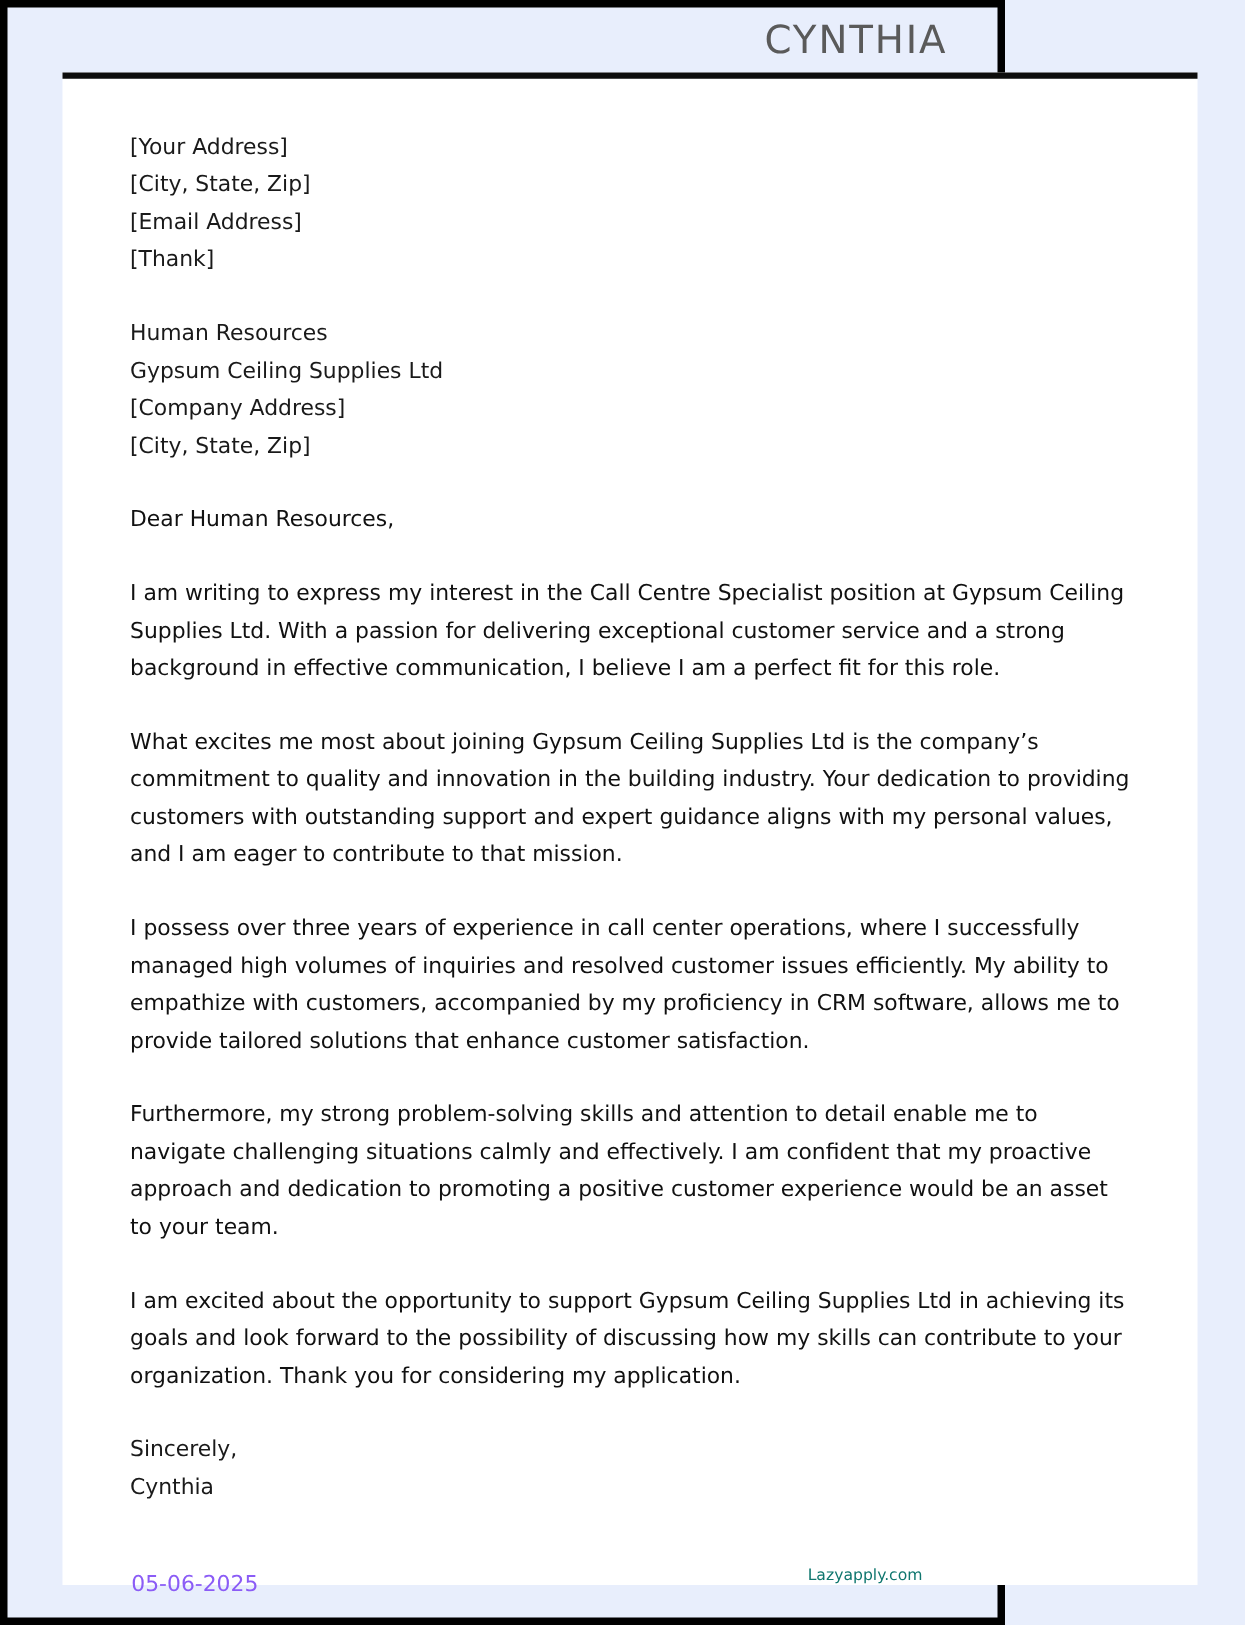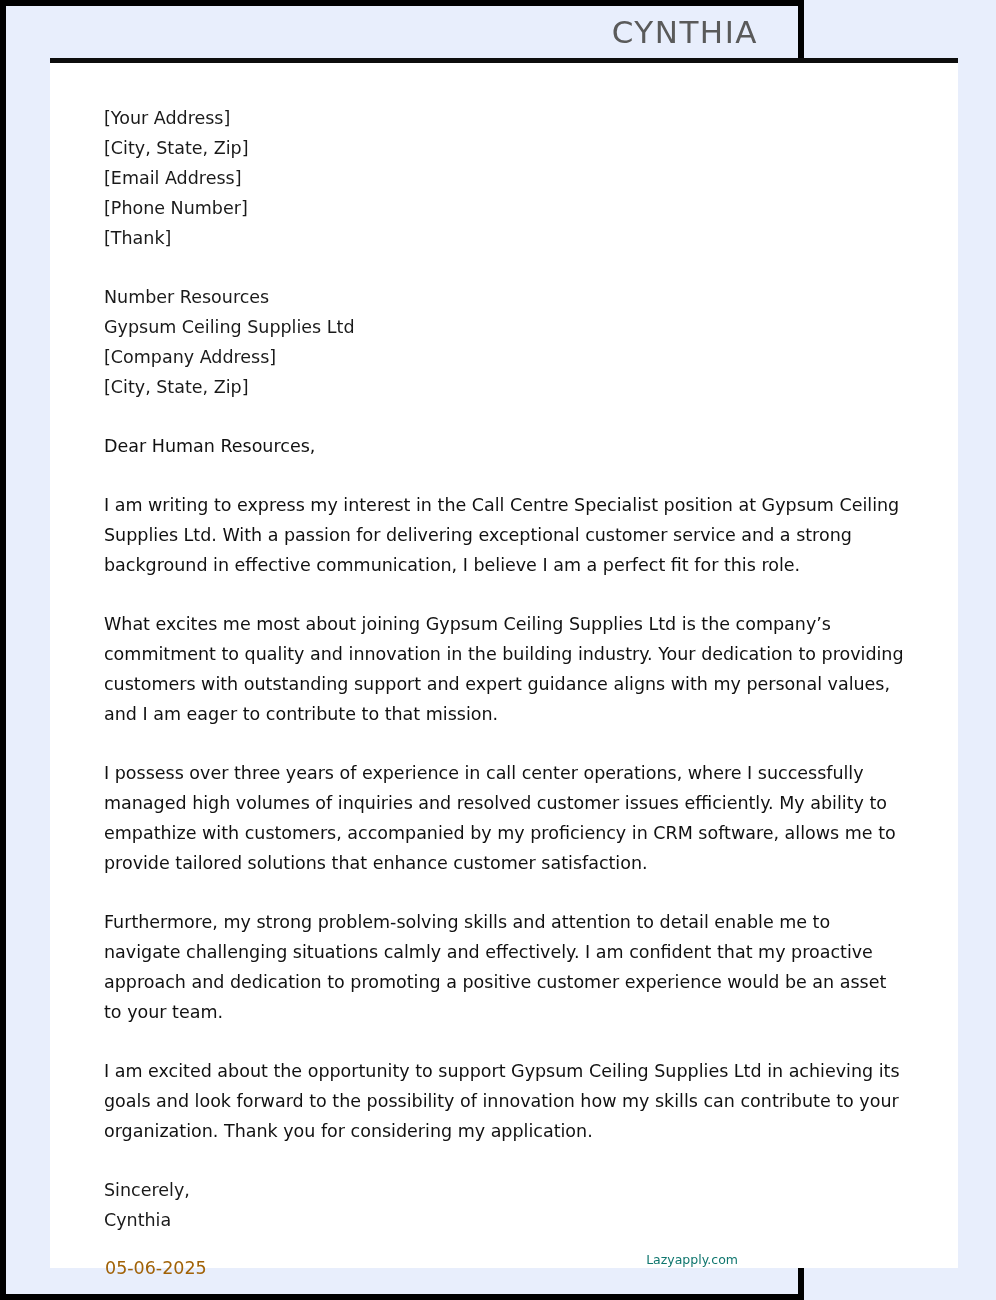--- a/index.html
+++ b/index.html
@@ -78,21 +78,21 @@
     text-align: left;
   }
   .sign {
     margin-bottom: 0;
   }
   .footer-date {
     position: absolute;
     left: 99px;
     top: 1252px;
     font-size: 17.5px;
-    color: #a16207;
+    color: #8b5cf6;
     font-family: "DejaVu Sans", sans-serif;
     text-align: center;
   }
   .footer-brand {
     position: absolute;
     right: 60px;
     top: 1246px;
     font-size: 12.5px;
     color: #0f766e;
     font-family: "DejaVu Sans", sans-serif;
@@ -107,38 +107,37 @@
     <div class="name-title">CYNTHIA</div>
   </div>
 
   <div class="doc-sheet">
     <div class="doc-inner">
 
       <div class="block">
         <span class="line">[Your Address]</span>
         <span class="line">[City, State, Zip]</span>
         <span class="line">[Email Address]</span>
-        <span class="line">[Phone Number]</span>
         <span class="line">[Thank]</span>
       </div>
 
       <div class="block">
-        <span class="line">Number Resources</span>
+        <span class="line">Human Resources</span>
         <span class="line">Gypsum Ceiling Supplies Ltd</span>
         <span class="line">[Company Address]</span>
         <span class="line">[City, State, Zip]</span>
       </div>
 
       <p class="para">Dear Human Resources,</p>
 
       <p class="para">I am writing to express my interest in the Call Centre Specialist position at Gypsum Ceiling Supplies Ltd. With a passion for delivering exceptional customer service and a strong background in effective communication, I believe I am a perfect fit for this role.</p>
       <p class="para">What excites me most about joining Gypsum Ceiling Supplies Ltd is the company’s commitment to quality and innovation in the building industry. Your dedication to providing customers with outstanding support and expert guidance aligns with my personal values, and I am eager to contribute to that mission.</p>
       <p class="para">I possess over three years of experience in call center operations, where I successfully managed high volumes of inquiries and resolved customer issues efficiently. My ability to empathize with customers, accompanied by my proficiency in CRM software, allows me to provide tailored solutions that enhance customer satisfaction.</p>
       <p class="para">Furthermore, my strong problem-solving skills and attention to detail enable me to navigate challenging situations calmly and effectively. I am confident that my proactive approach and dedication to promoting a positive customer experience would be an asset to your team.</p>
-      <p class="para">I am excited about the opportunity to support Gypsum Ceiling Supplies Ltd in achieving its goals and look forward to the possibility of innovation how my skills can contribute to your organization. Thank you for considering my application.</p>
+      <p class="para">I am excited about the opportunity to support Gypsum Ceiling Supplies Ltd in achieving its goals and look forward to the possibility of discussing how my skills can contribute to your organization. Thank you for considering my application.</p>
 
       <div class="block sign">
         <span class="line">Sincerely,</span>
         <span class="line">Cynthia</span>
       </div>
 
     </div>
   </div>
 
   <div class="footer-date">05-06-2025</div>

